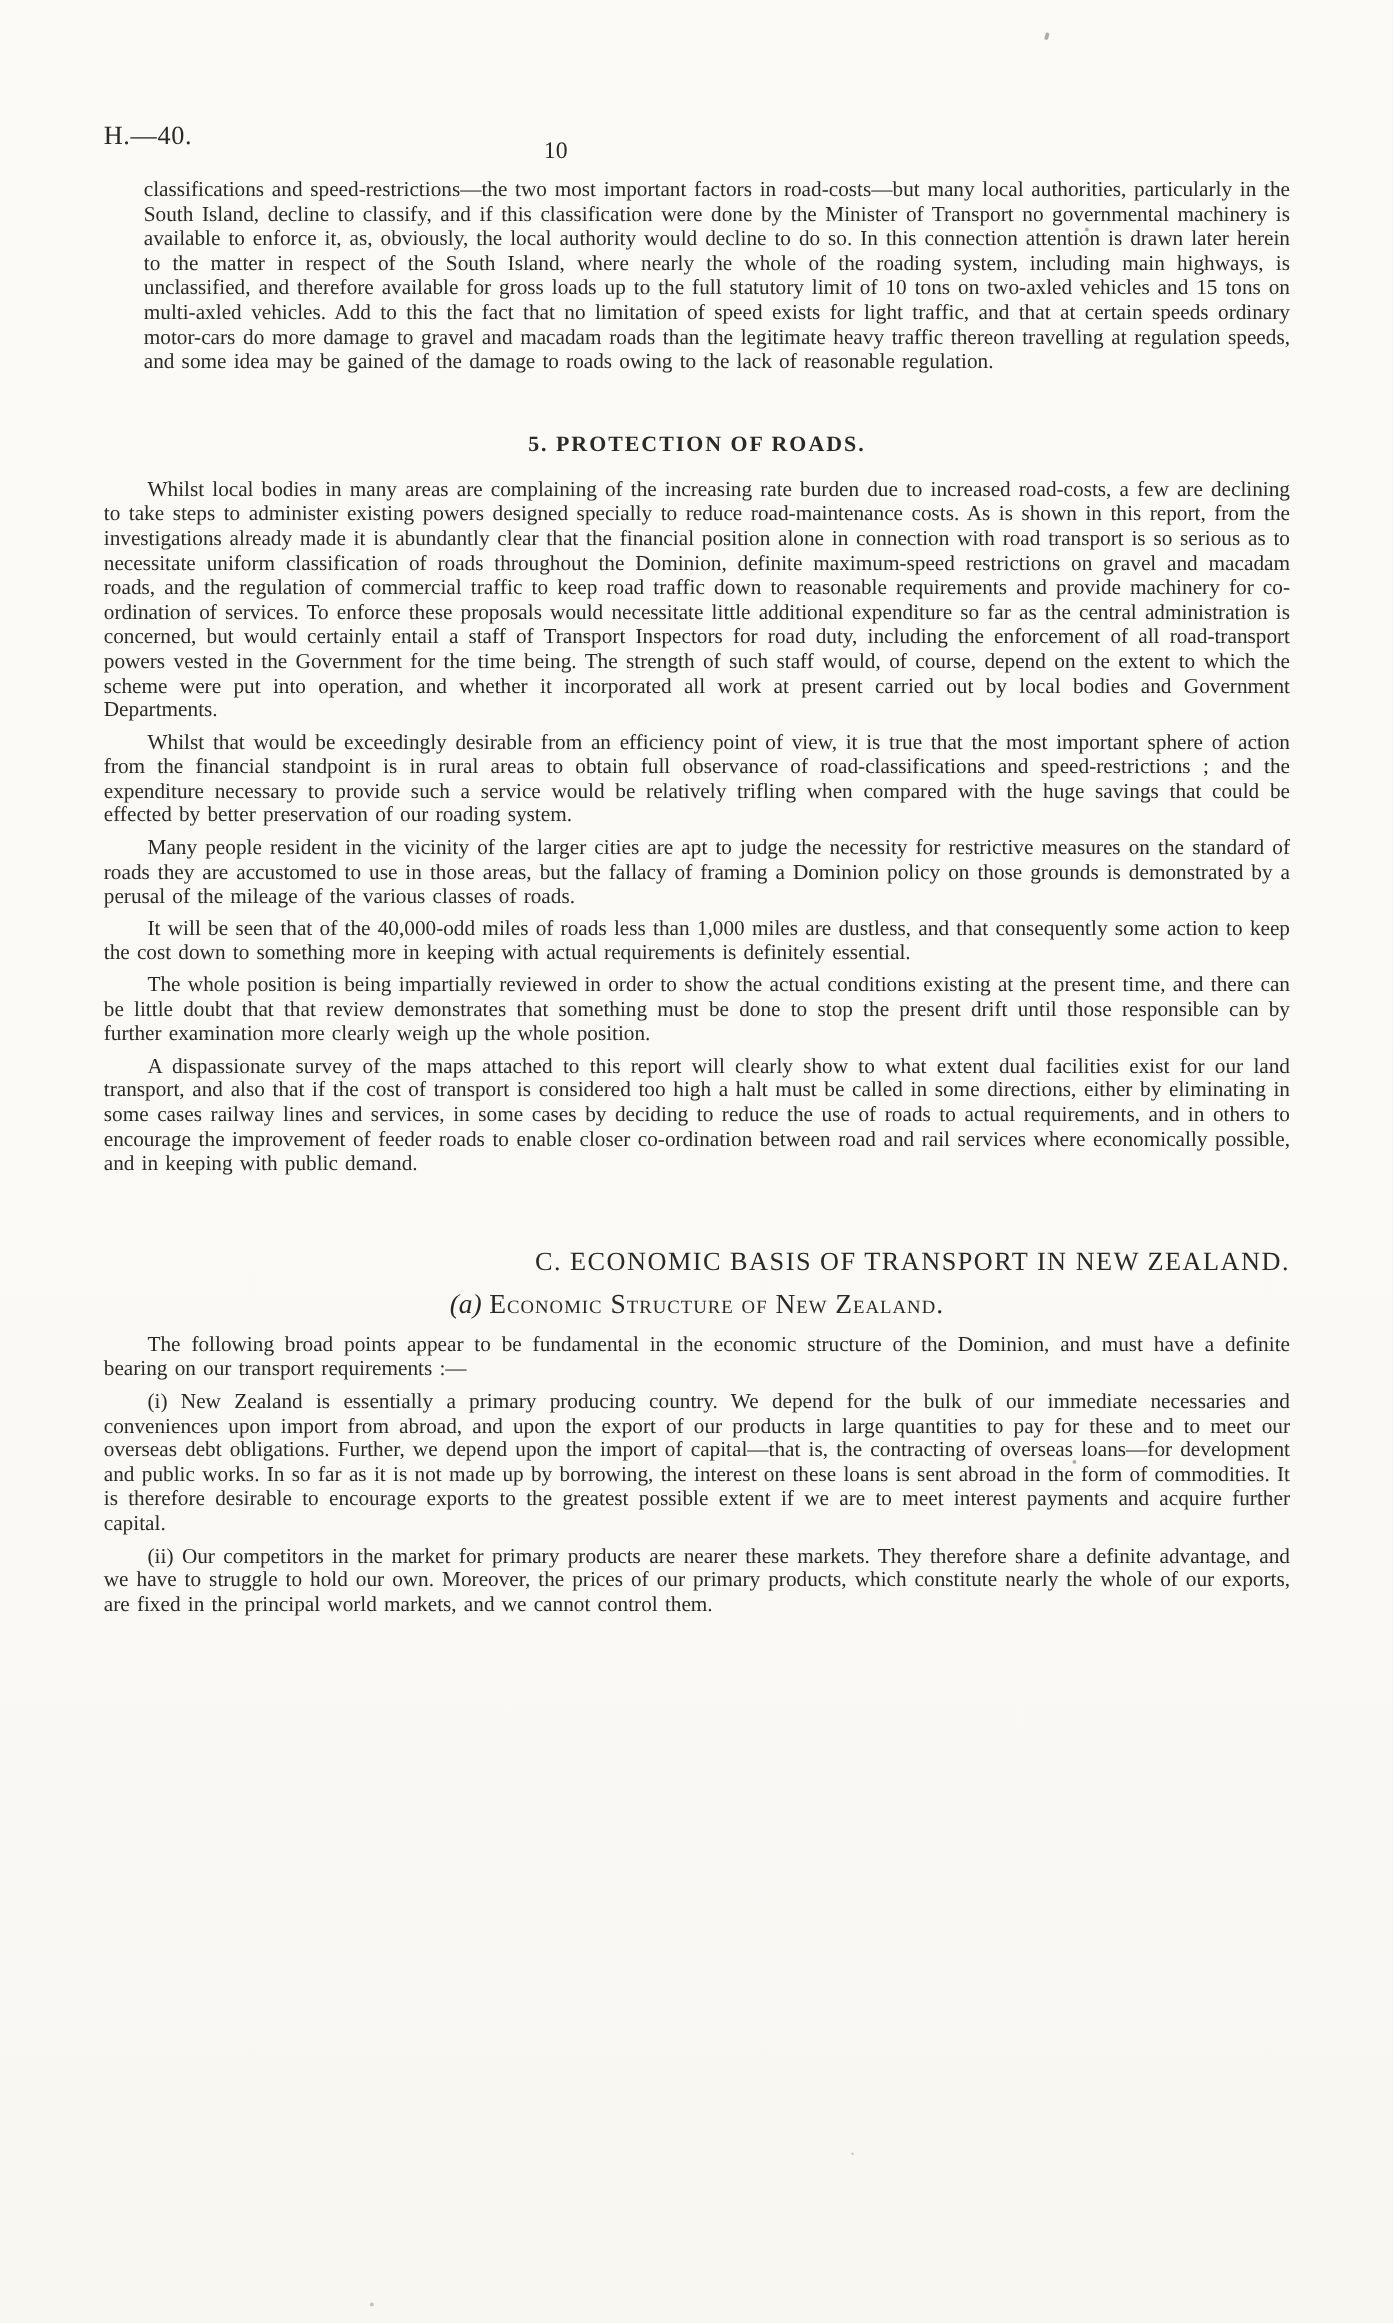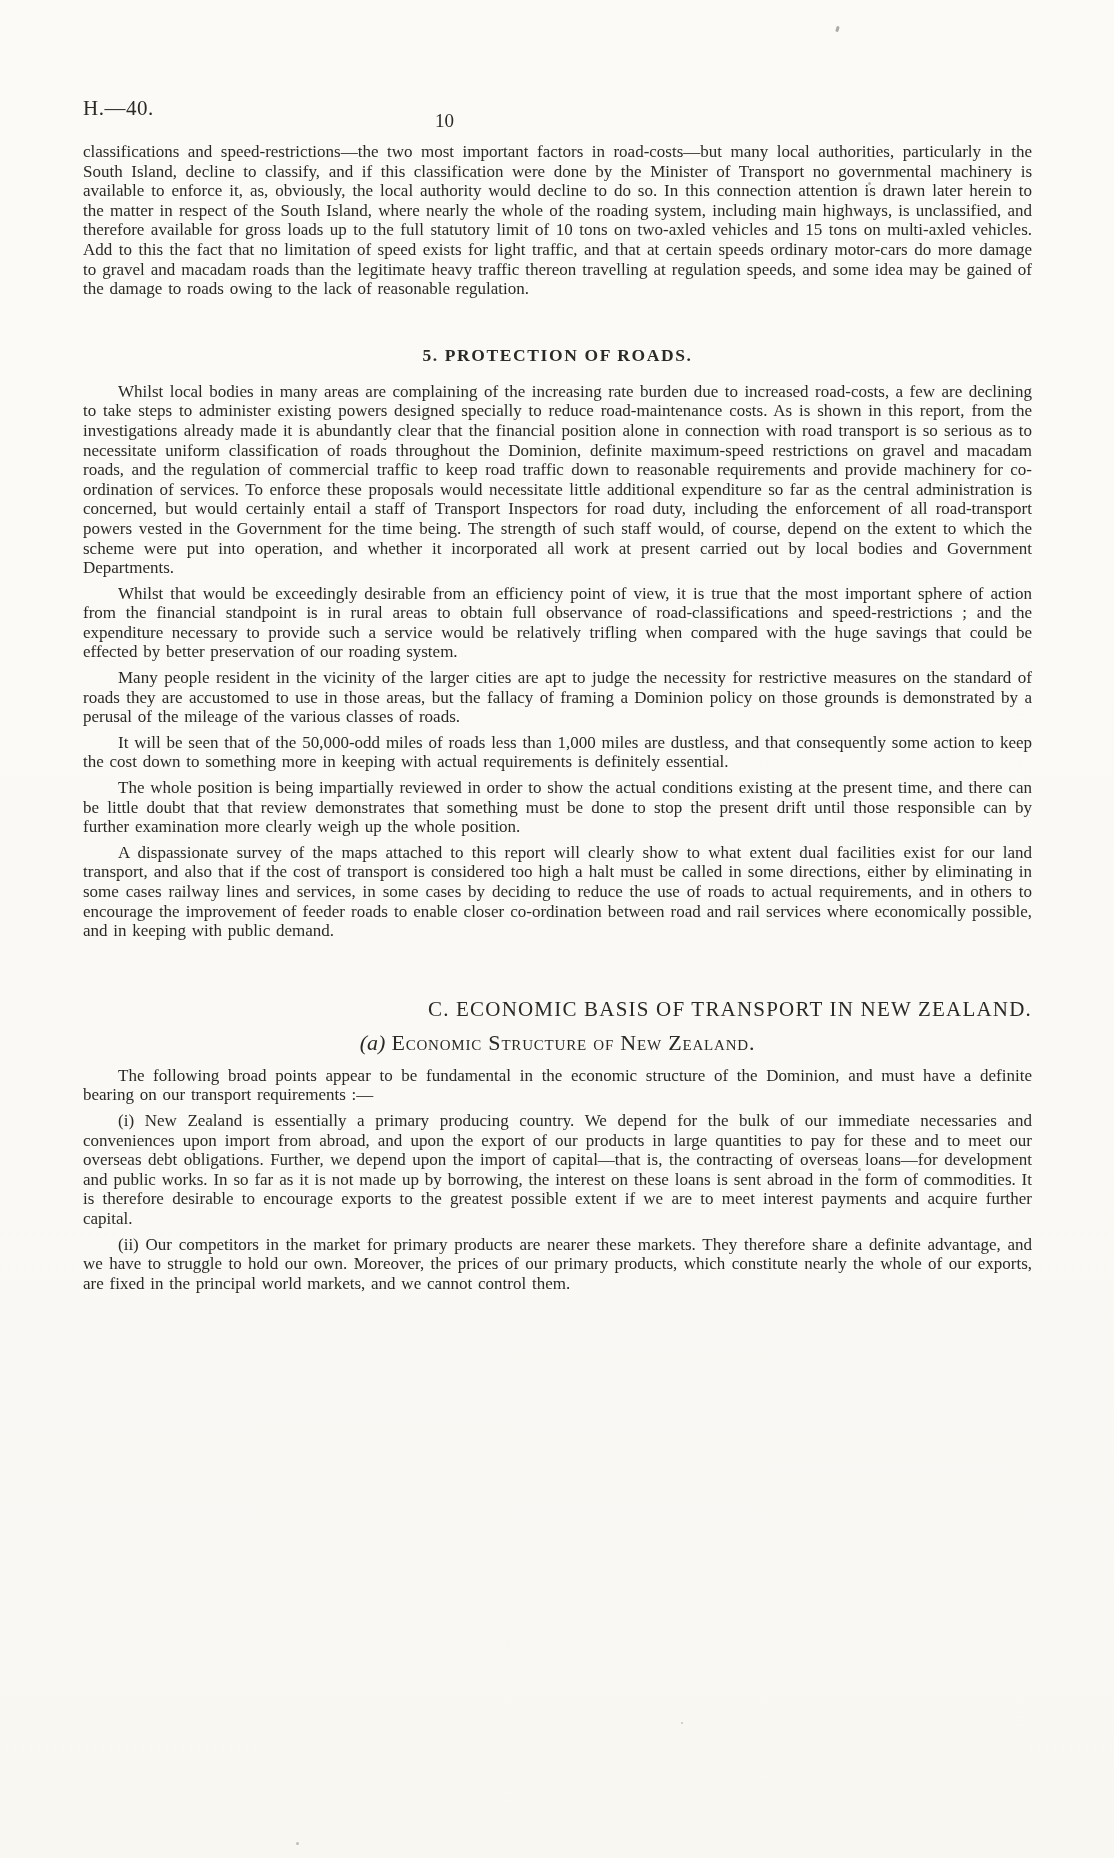--- a/index.html
+++ b/index.html
@@ -37,20 +37,21 @@
   p.body-text {
     margin: 0 0 6px 0;
     font-size: 17px;
     line-height: 19.6px;
     text-align: justify;
     text-indent: 35px;
     word-spacing: 1.5px;
   }
   p.body-text.no-indent {
     text-indent: 0;
+    margin-left: 32px;
   }
   h2.section-heading {
     margin: 46px 0 16px 0;
     text-align: center;
     font-size: 17.5px;
     font-weight: 700;
     letter-spacing: 1.6px;
   }
   h1.chapter-heading {
     margin: 56px 0 8px 0;
@@ -101,21 +102,21 @@
     <span class="page-num">10</span>
   </header>
 
   <p class="body-text no-indent">classifications and speed-restrictions—the two most important factors in road-costs—but many local authorities, particularly in the South Island, decline to classify, and if this classification were done by the Minister of Transport no governmental machinery is available to enforce it, as, obviously, the local authority would decline to do so.  In this connection attention is drawn later herein to the matter in respect of the South Island, where nearly the whole of the roading system, including main highways, is unclassified, and therefore available for gross loads up to the full statutory limit of 10 tons on two-axled vehicles and 15 tons on multi-axled vehicles.  Add to this the fact that no limitation of speed exists for light traffic, and that at certain speeds ordinary motor-cars do more damage to gravel and macadam roads than the legitimate heavy traffic thereon travelling at regulation speeds, and some idea may be gained of the damage to roads owing to the lack of reasonable regulation.</p>
 
   <h2 class="section-heading">5. PROTECTION OF ROADS.</h2>
 
   <p class="body-text">Whilst local bodies in many areas are complaining of the increasing rate burden due to increased road-costs, a few are declining to take steps to administer existing powers designed specially to reduce road-maintenance costs.  As is shown in this report, from the investigations already made it is abundantly clear that the financial position alone in connection with road transport is so serious as to necessitate uniform classification of roads throughout the Dominion, definite maximum-speed restrictions on gravel and macadam roads, and the regulation of commercial traffic to keep road traffic down to reasonable requirements and provide machinery for co-ordination of services.  To enforce these proposals would necessitate little additional expenditure so far as the central administration is concerned, but would certainly entail a staff of Transport Inspectors for road duty, including the enforcement of all road-transport powers vested in the Government for the time being.  The strength of such staff would, of course, depend on the extent to which the scheme were put into operation, and whether it incorporated all work at present carried out by local bodies and Government Departments.</p>
   <p class="body-text">Whilst that would be exceedingly desirable from an efficiency point of view, it is true that the most important sphere of action from the financial standpoint is in rural areas to obtain full observance of road-classifications and speed-restrictions ; and the expenditure necessary to provide such a service would be relatively trifling when compared with the huge savings that could be effected by better preservation of our roading system.</p>
   <p class="body-text">Many people resident in the vicinity of the larger cities are apt to judge the necessity for restrictive measures on the standard of roads they are accustomed to use in those areas, but the fallacy of framing a Dominion policy on those grounds is demonstrated by a perusal of the mileage of the various classes of roads.</p>
-  <p class="body-text">It will be seen that of the 50,000-odd miles of roads less than 1,000 miles are dustless, and that consequently some action to keep the cost down to something more in keeping with actual requirements is definitely essential.</p>
+  <p class="body-text">It will be seen that of the 40,000-odd miles of roads less than 1,000 miles are dustless, and that consequently some action to keep the cost down to something more in keeping with actual requirements is definitely essential.</p>
   <p class="body-text">The whole position is being impartially reviewed in order to show the actual conditions existing at the present time, and there can be little doubt that that review demonstrates that something must be done to stop the present drift until those responsible can by further examination more clearly weigh up the whole position.</p>
   <p class="body-text">A dispassionate survey of the maps attached to this report will clearly show to what extent dual facilities exist for our land transport, and also that if the cost of transport is considered too high a halt must be called in some directions, either by eliminating in some cases railway lines and services, in some cases by deciding to reduce the use of roads to actual requirements, and in others to encourage the improvement of feeder roads to enable closer co-ordination between road and rail services where economically possible, and in keeping with public demand.</p>
 
   <h1 class="chapter-heading">C. ECONOMIC BASIS OF TRANSPORT IN NEW ZEALAND.</h1>
 
   <h3 class="sub-heading">
     <span class="sub-prefix">(a)</span><span class="sub-text">Economic Structure of New Zealand.</span>
   </h3>
 
   <p class="body-text">The following broad points appear to be fundamental in the economic structure of the Dominion, and must have a definite bearing on our transport requirements :—</p>

